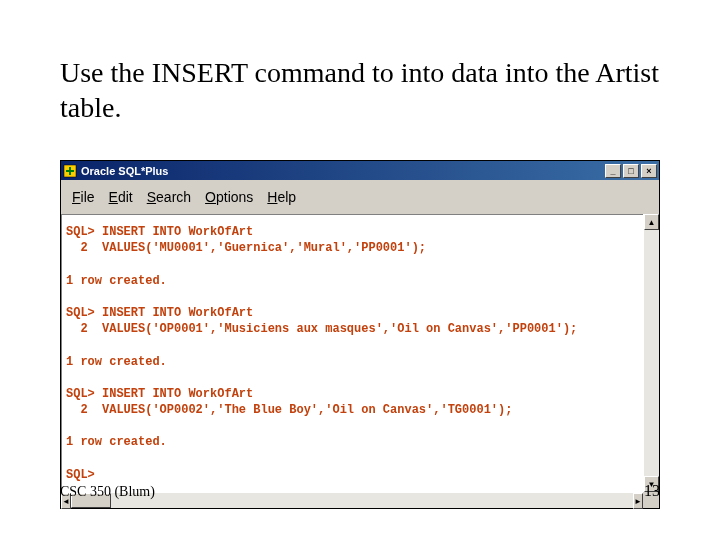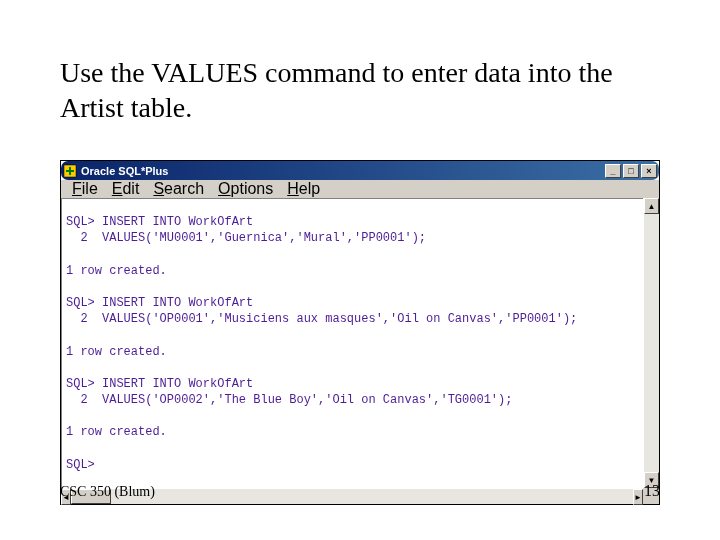--- a/index.html
+++ b/index.html
@@ -28,21 +28,20 @@
     background: #fff;
     font-family: Tahoma, Arial, sans-serif;
   }
   .titlebar {
     background: linear-gradient(to right, #0a246a, #3a6ea5);
     height: 19px;
     display: flex;
     align-items: center;
     padding: 0 2px;
     color: #fff;
-    border-radius: 7px;
   }
   .titlebar-icon {
     width: 14px;
     height: 14px;
     margin-right: 4px;
     display: flex;
     align-items: center;
     justify-content: center;
   }
   .titlebar-title {
@@ -62,45 +61,45 @@
     align-items: center;
     justify-content: center;
     font-size: 9px;
     font-family: Arial, sans-serif;
     font-weight: bold;
     color: #000;
     cursor: pointer;
   }
   .menubar {
     background: #d4d0c8;
-    height: 18px;
+    height: 34px;
     display: flex;
     align-items: center;
     padding: 0 4px;
-    font-size: 16px;
+    font-size: 14px;
   }
   .menu-item {
     padding: 1px 7px;
     cursor: pointer;
   }
   .menu-item .ul { text-decoration: underline; }
   .content-wrap {
     display: flex;
     background: #d4d0c8;
   }
   .terminal {
     flex: 1;
     background: #fff;
-    padding: 15px 4px;
+    padding: 9px 4px;
     font-family: "Courier New", monospace;
     font-size: 12px;
-    font-weight: normal;
+    font-weight: bold;
     line-height: 1.35;
     white-space: pre;
-    color: #4c1d95;
+    color: #c2410c;
     border: 1px solid #808080;
     border-right: none;
     border-bottom: none;
     min-height: 230px;
   }
   .vscroll {
     width: 16px;
     background: #d4d0c8;
     display: flex;
     flex-direction: column;
@@ -152,21 +151,21 @@
   .footer-right {
     position: absolute;
     bottom: 40px;
     right: 60px;
     font-size: 16px;
   }
 </style>
 </head>
 <body>
 
-<div class="slide-title">Use the VALUES command to enter data into the Artist table.</div>
+<div class="slide-title">Use the INSERT command to into data into the Artist table.</div>
 
 <div class="window">
   <div class="titlebar">
     <span class="titlebar-icon">
       <svg width="14" height="14" viewBox="0 0 14 14">
         <rect x="1" y="1" width="12" height="12" fill="#ffcc00" stroke="#000" stroke-width="0.5"></rect>
         <rect x="3" y="6" width="8" height="2" fill="#008000"></rect>
         <rect x="6" y="3" width="2" height="8" fill="#008000"></rect>
       </svg>
     </span>

